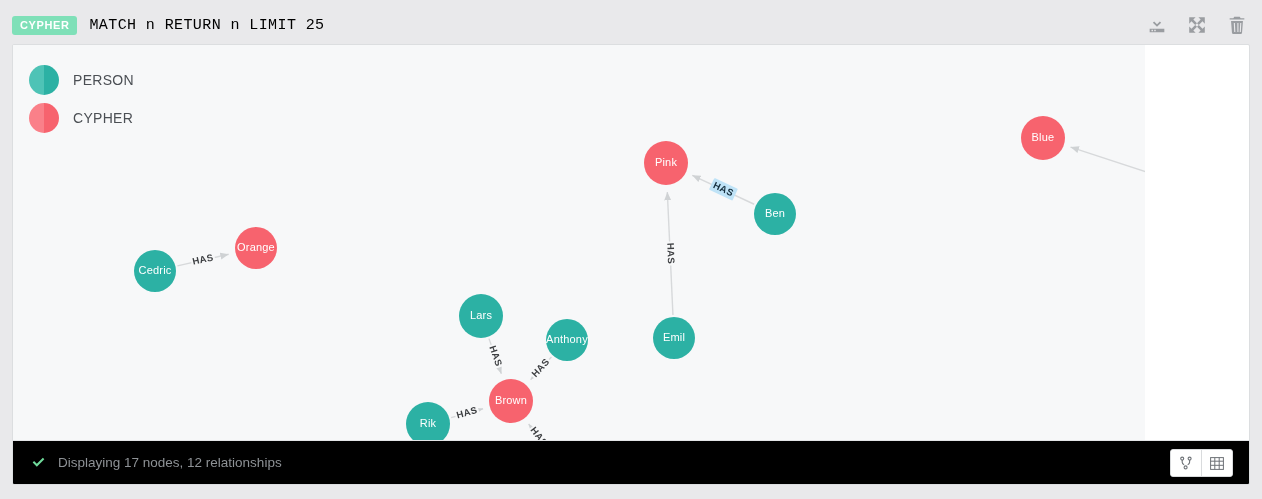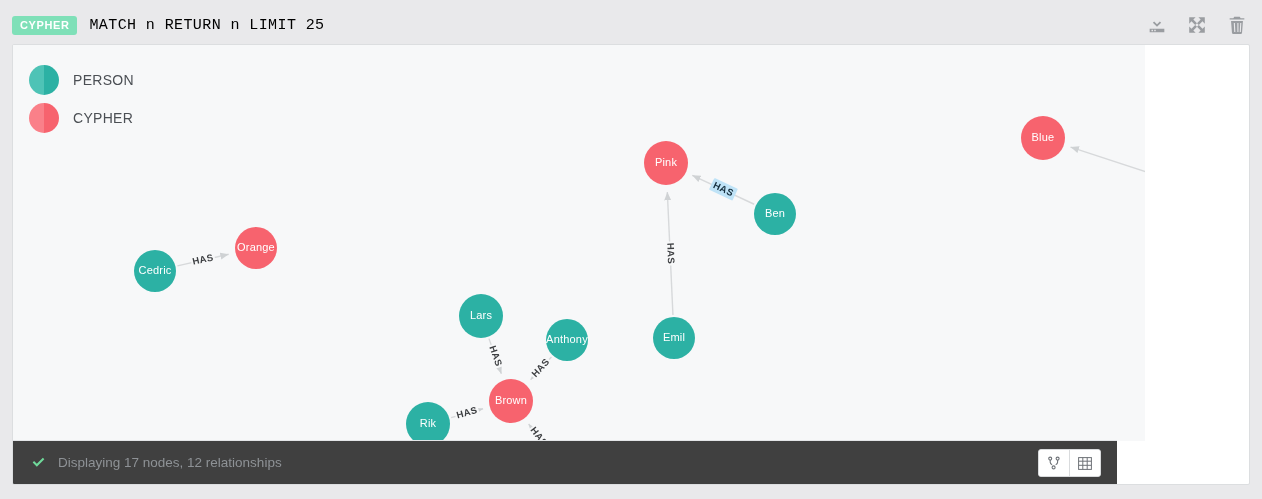--- a/index.html
+++ b/index.html
@@ -150,23 +150,23 @@
   }
   .rel-label-sel {
     fill: #17303f;
   }
 
   
   .status-bar {
     position: absolute;
     left: 0;
     bottom: 0;
-    width: 1104px;
+    width: 1236px;
     height: 44px;
-    background: #404040;
+    background: #000000;
     border-top: 1px solid #e3e5e7;
     display: flex;
     align-items: center;
     box-sizing: border-box;
   }
   .check-icon {
     margin-left: 18px;
     width: 15px; height: 15px;
     color: #6fd99a;
     display: block;

